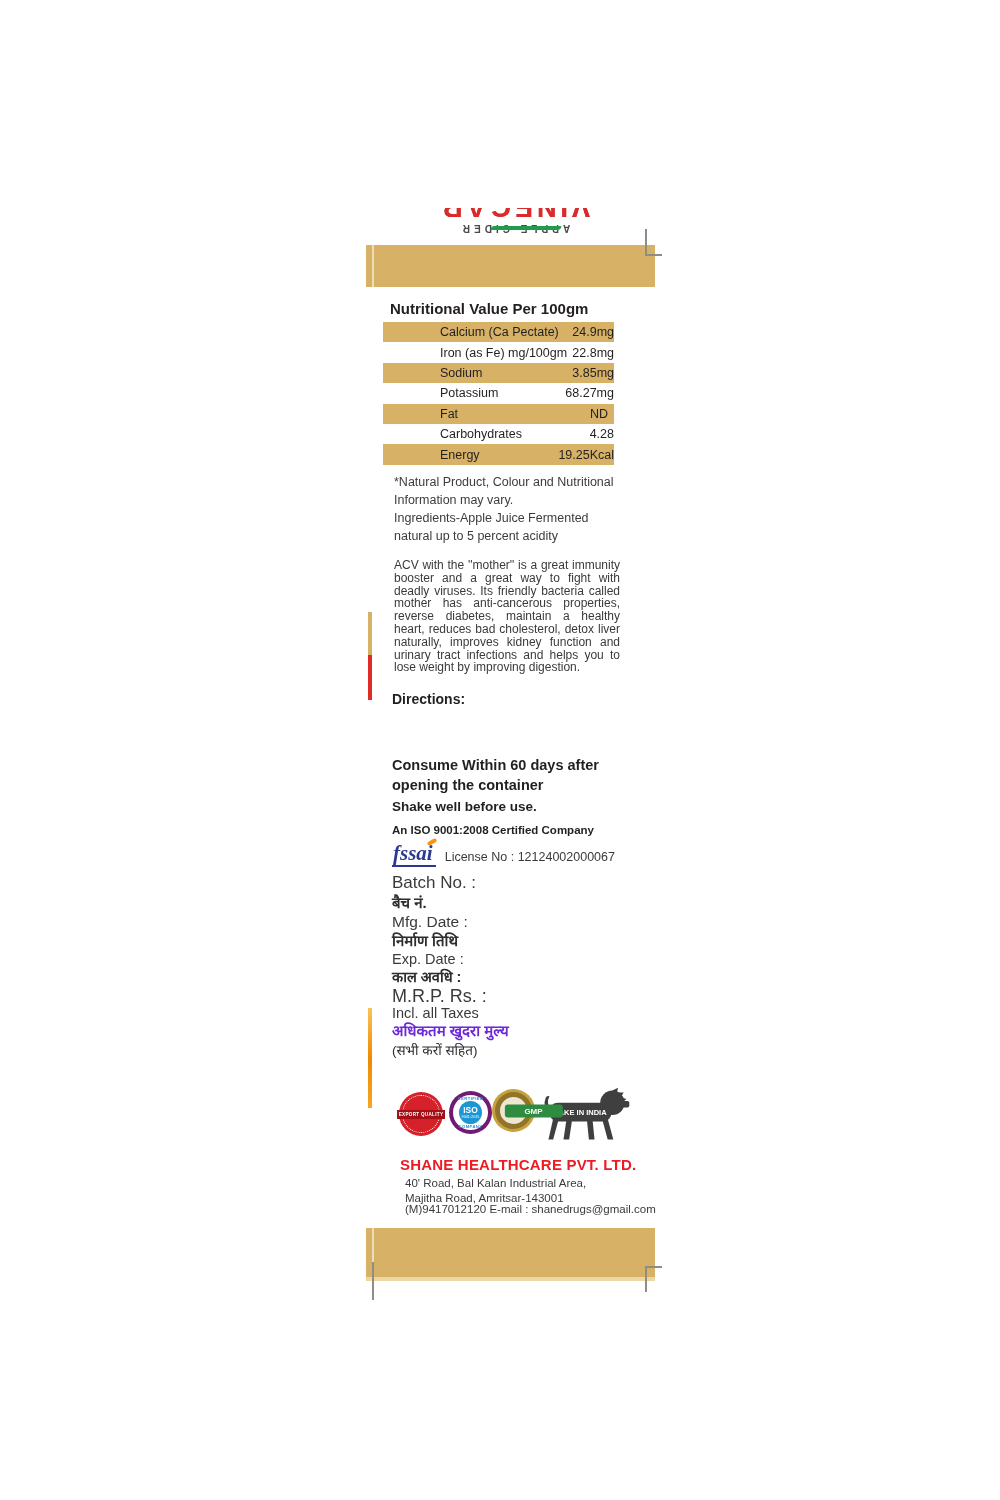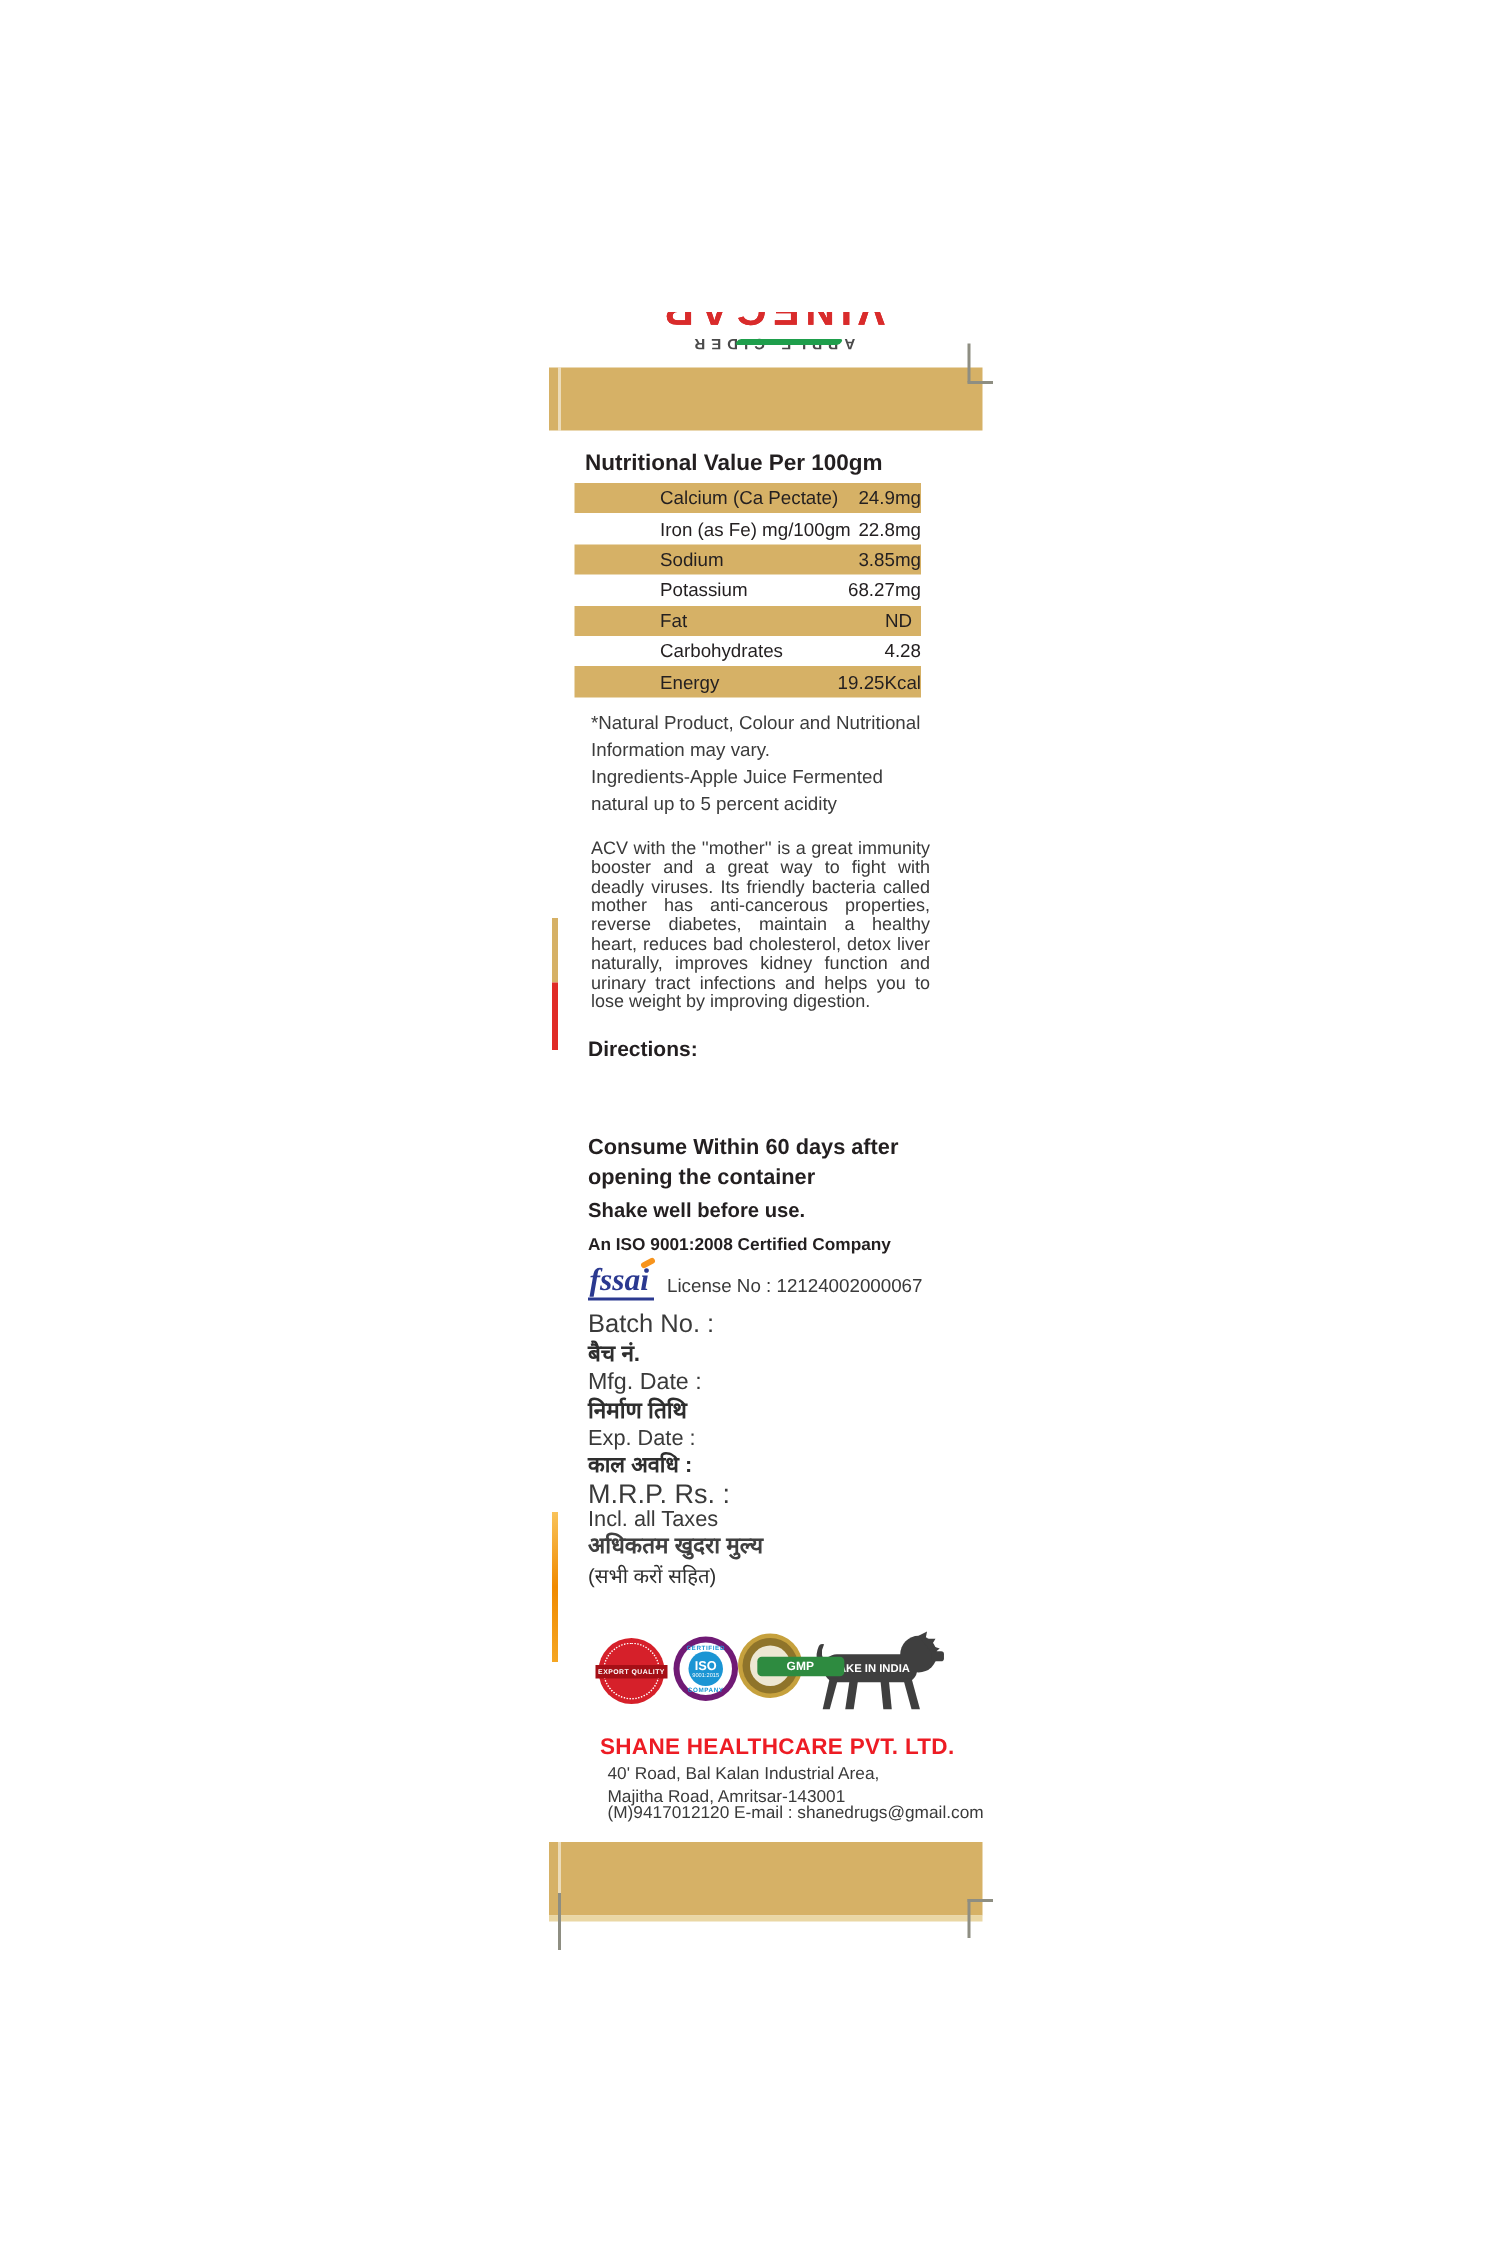--- a/index.html
+++ b/index.html
@@ -56,21 +56,21 @@
   
   .batch{left:392px;top:872px;color:#3a3a3a;}
   .b1{font-size:17px;line-height:21px;}
   .b2{font-size:15px;font-weight:700;line-height:19px;color:#2e2e2e;}
   .b3{font-size:15.5px;line-height:19px;}
   .b4{font-size:15px;font-weight:700;line-height:19px;color:#2e2e2e;}
   .b5{font-size:14.5px;line-height:18px;}
   .b6{font-size:14.5px;font-weight:700;line-height:18px;color:#2e2e2e;}
   .b7{font-size:18px;line-height:20px;}
   .b8{font-size:14.5px;line-height:15px;}
-  .b9{font-size:15px;font-weight:700;line-height:20px;color:#404040;}
+  .b9{font-size:15px;font-weight:700;line-height:20px;color:#6d28d9;}
   .b10{font-size:13.5px;line-height:19px;color:#2e2e2e;}
   .stripe2{left:368px;top:1008px;width:4px;height:100px;
            background:linear-gradient(#F9C35A,#F08A00,#F5A623);}
 
   
   .badge{border-radius:50%;position:absolute;}
   .badge-export{left:399px;top:1092px;width:44px;height:44px;background:#D6202A;
                 display:flex;align-items:center;justify-content:center;}
   .badge-export::before{content:"";position:absolute;inset:3px;border:1.5px dotted #fff;border-radius:50%;}
   .badge-export .band-txt{background:#A50F16;color:#fff;font-size:4.6px;font-weight:700;

